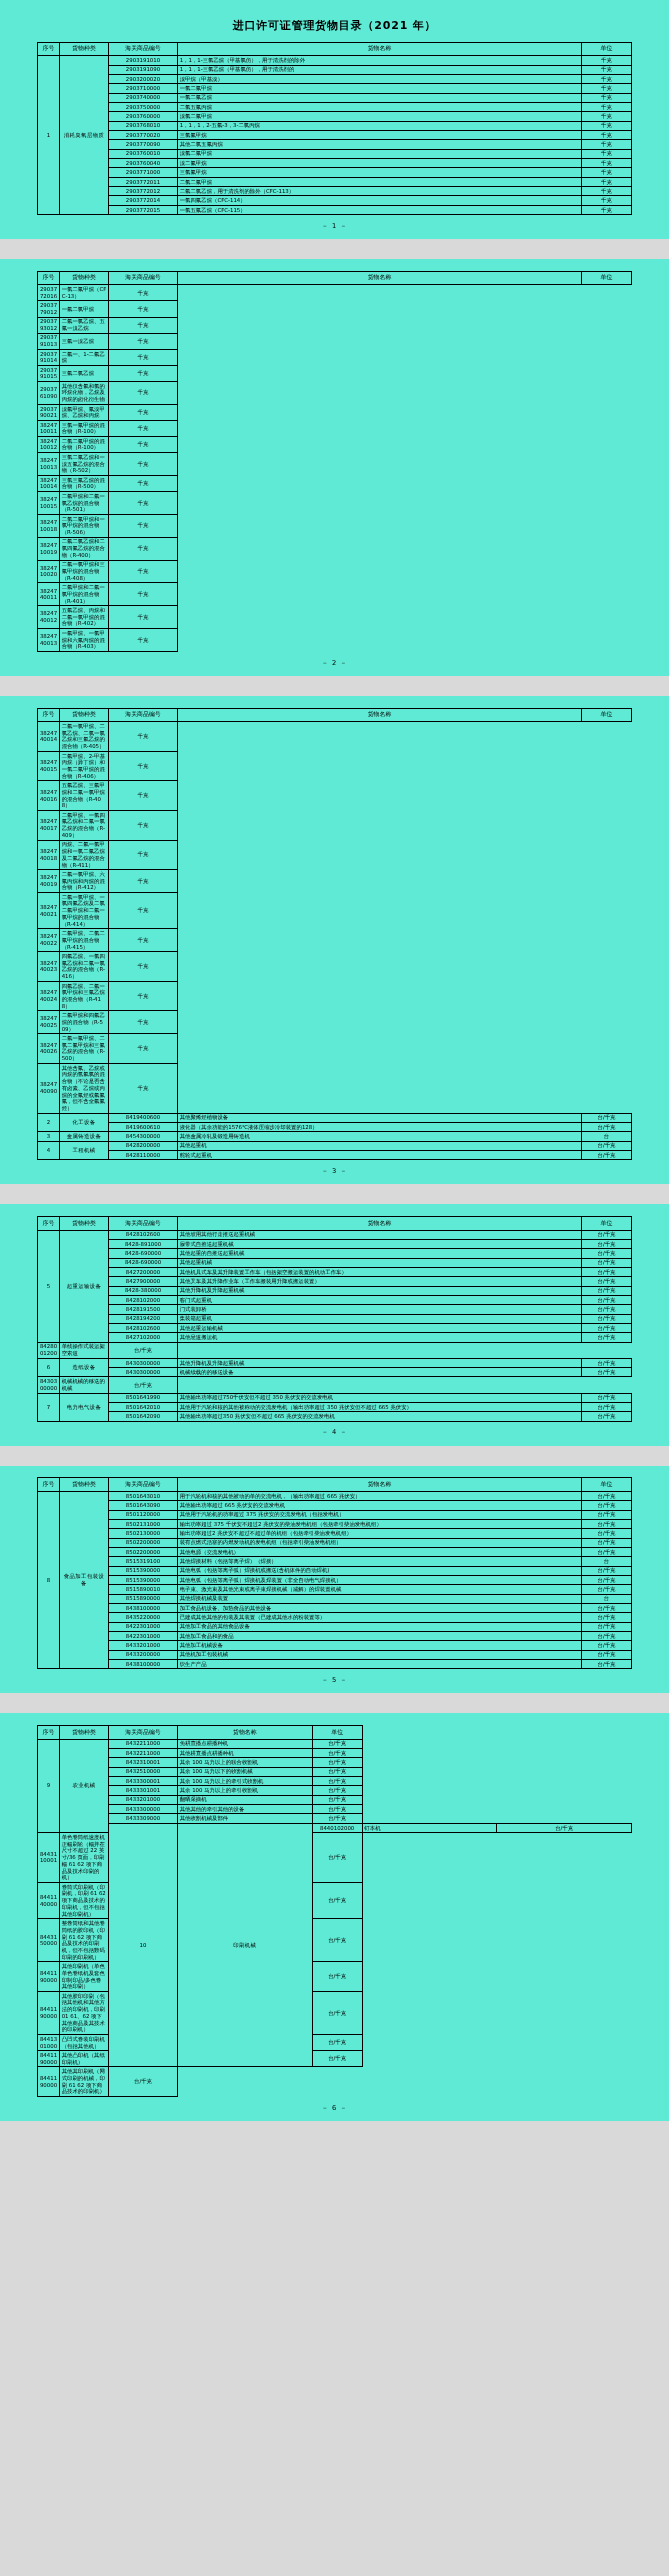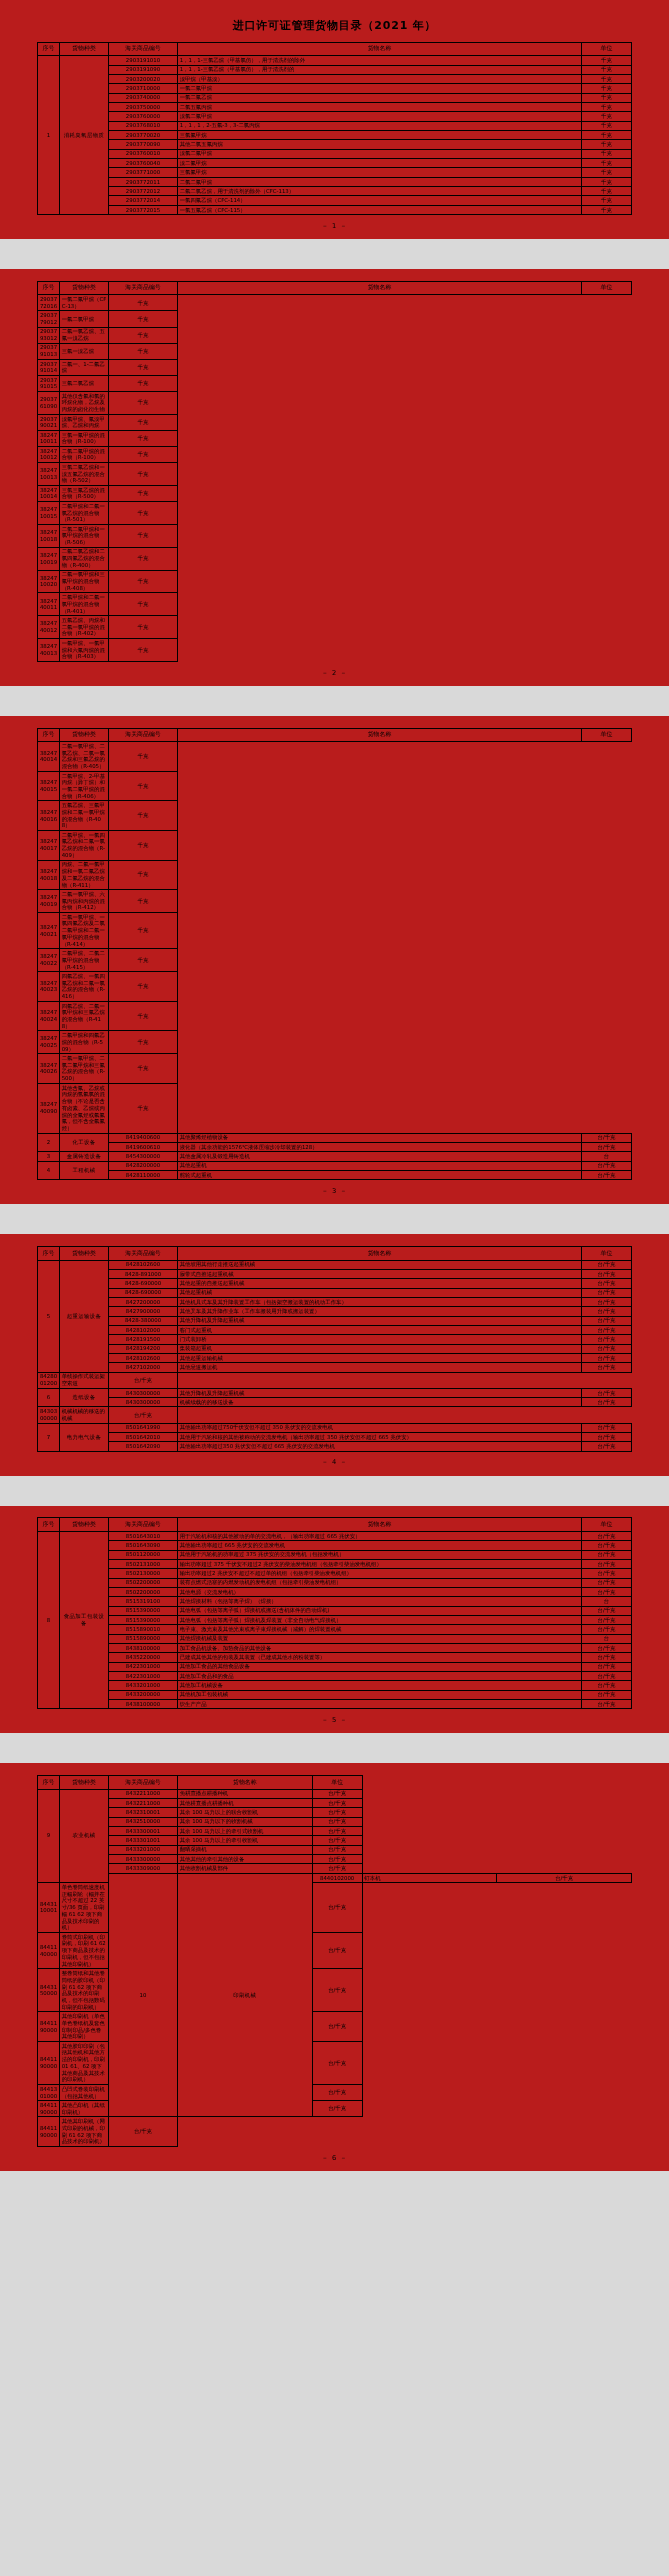--- a/index.html
+++ b/index.html
@@ -7,26 +7,26 @@
     padding: 0;
     background: #d9d9d9;
     font-family: "DejaVu Sans", "Liberation Sans", sans-serif;
   }
   #doc {
     width: 669px;
     margin: 0 auto;
     position: relative;
   }
   .page {
-    background: #b91c1c;
+    background: #5eead4;
     width: 669px;
     box-sizing: border-box;
     padding: 11.8px 37px 8.4px 37px;
     position: relative;
-    margin-bottom: 30px;
+    margin-bottom: 20px;
   }
   .page-title {
     text-align: center;
     font-size: 11px;
     font-weight: bold;
     letter-spacing: 0.8px;
     margin: 6.7px 0 8.4px 0;
     color: #000;
   }
   table.cat {

